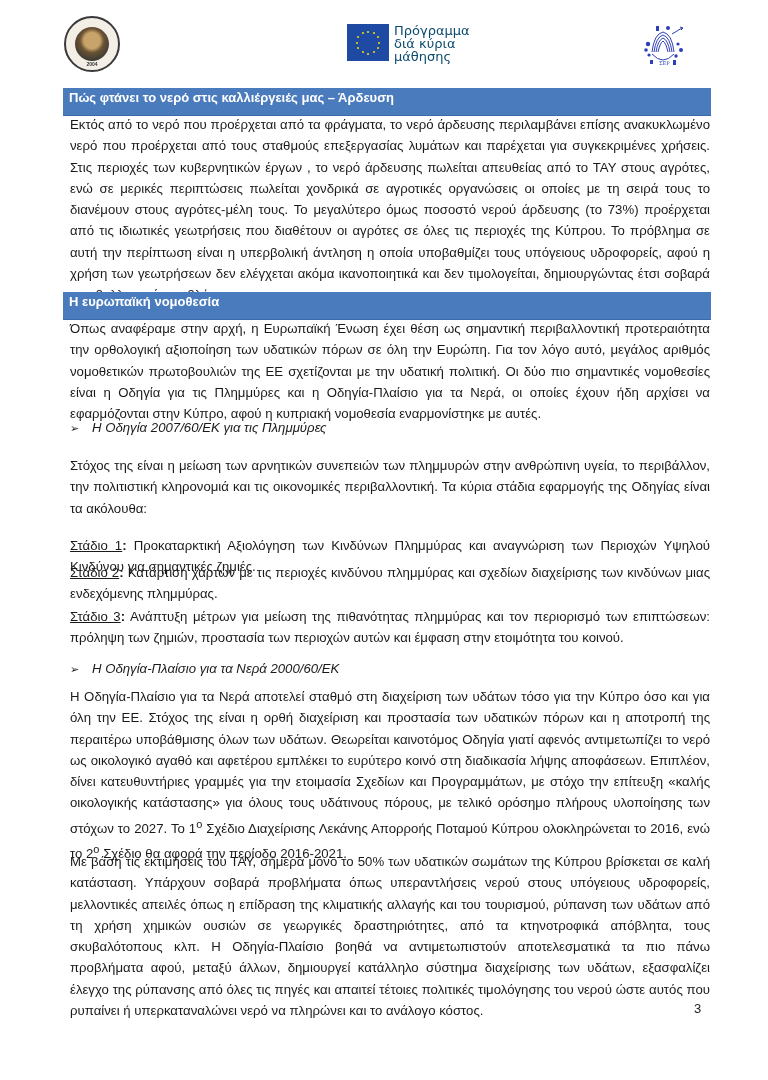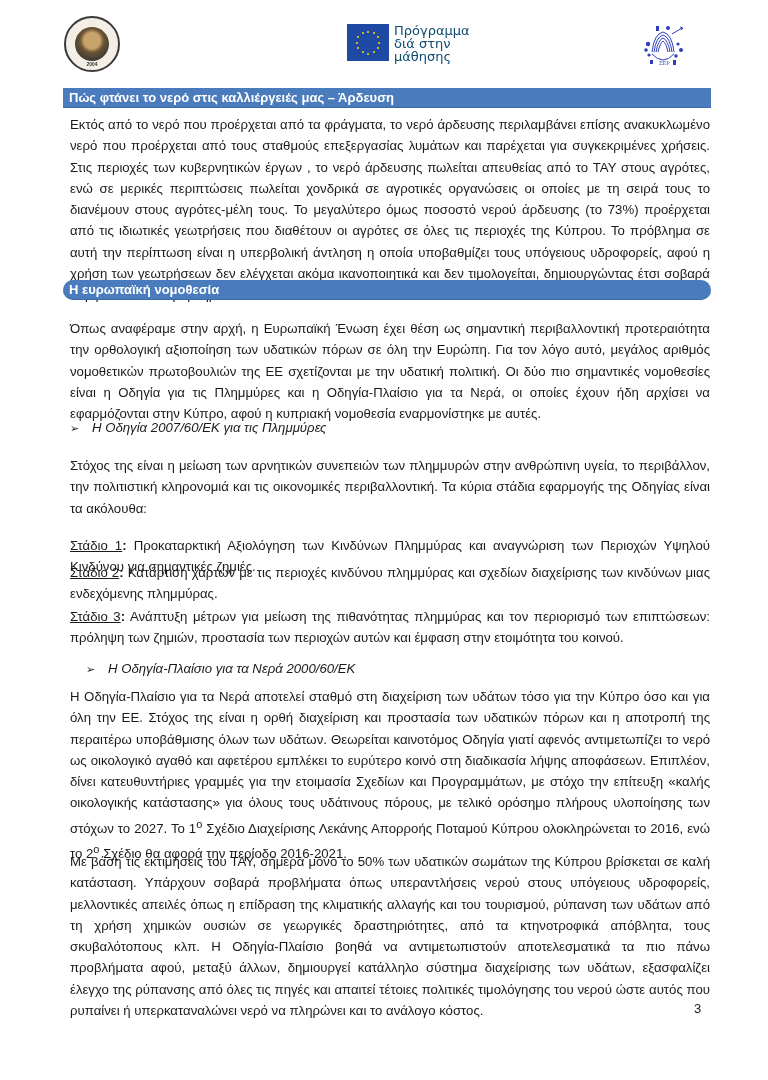--- a/index.html
+++ b/index.html
@@ -30,21 +30,21 @@
       position: absolute; width: 2px; height: 2px; background: #ffde00; border-radius: 50%;
     }
     .eu-text {
       margin-left: 5px; font-size: 13px; line-height: 13px; color: #0c4a6e;
       font-family: "DejaVu Sans", sans-serif;
     }
     .logo-right {
       position: absolute; left: 638px; top: 22px; width: 50px; height: 48px;
     }
     .section-bar {
-      position: absolute; left: 63px; width: 648px; height: 20px;
+      position: absolute; left: 63px; width: 648px; height: 28px;
       background: #4a7bbd; color: #ffffff; font-weight: bold; font-size: 13px;
       line-height: 20px; padding-left: 6px; box-sizing: border-box;
       border-bottom: 1px solid #3c69a8;
     }
     .para {
       position: absolute; left: 70px; width: 640px;
       font-size: 13.2px; line-height: 21.3px; text-align: justify; color: #1a1a1a;
     }
     .subhead {
       position: absolute; left: 70px; font-size: 13.2px; font-style: italic; color: #1a1a1a;
@@ -73,21 +73,21 @@
         <span class="star" style="left: 10.4737px; top: 23px; background: rgb(255, 222, 0);"></span>
         <span class="star" style="left: 9px; top: 17.5px; background: rgb(255, 222, 0);"></span>
         <span class="star" style="left: 10.4737px; top: 12px; background: rgb(255, 222, 0);"></span>
         <span class="star" style="left: 14.5px; top: 7.97372px; background: rgb(255, 222, 0);"></span>
         <span class="star" style="left: 20px; top: 6.5px; background: rgb(255, 222, 0);"></span>
         <span class="star" style="left: 25.5px; top: 7.97372px; background: rgb(255, 222, 0);"></span>
         <span class="star" style="left: 29.5263px; top: 12px; background: rgb(255, 222, 0);"></span>
       </div>
     <div class="eu-text">
       <div>Πρόγραμμα</div>
-      <div>διά στην</div>
+      <div>διά κύρια</div>
       <div>μάθησης</div>
     </div>
   </div>
 
   <svg class="logo-right" viewBox="0 0 50 48">
     <g fill="none" stroke="#2c3fb8" stroke-width="1">
       <path d="M14 30 Q16 12 25 10 Q34 12 36 30"></path>
       <path d="M16 30 Q18 15 25 13 Q32 15 34 30"></path>
       <path d="M18 30 Q20 18 25 16 Q30 18 32 30"></path>
       <path d="M20 30 Q22 21 25 19 Q28 21 30 30"></path>
@@ -107,39 +107,39 @@
       <rect x="35" y="38" width="3" height="5"></rect>
         <rect x="12" y="38" width="3" height="4"></rect>
     </g>
     <text x="21" y="43" font-size="5" fill="#2c3fb8" font-family="DejaVu Serif, serif">ΣΕΡ</text>
   </svg>
 </div>
 
 <div class="section-bar" style="top:88px;">Πώς φτάνει το νερό στις καλλιέργειές μας – Άρδευση</div>
 <div class="para" style="top:114px;">Εκτός από το νερό που προέρχεται από τα φράγματα, το νερό άρδευσης περιλαμβάνει επίσης ανακυκλωμένο νερό που προέρχεται από τους σταθμούς επεξεργασίας λυμάτων και παρέχεται για συγκεκριμένες χρήσεις. Στις περιοχές των κυβερνητικών έργων , το νερό άρδευσης πωλείται απευθείας από το ΤΑΥ στους αγρότες, ενώ σε μερικές περιπτώσεις πωλείται χονδρικά σε αγροτικές οργανώσεις οι οποίες με τη σειρά τους το διανέμουν στους αγρότες-μέλη τους. Το μεγαλύτερο όμως ποσοστό νερού άρδευσης (το 73%) προέρχεται από τις ιδιωτικές γεωτρήσεις που διαθέτουν οι αγρότες σε όλες τις περιοχές της Κύπρου. Το πρόβλημα σε αυτή την περίπτωση είναι η υπερβολική άντληση η οποία υποβαθμίζει τους υπόγειους υδροφορείς, αφού η χρήση των γεωτρήσεων δεν ελέγχεται ακόμα ικανοποιητικά και δεν τιμολογείται, δημιουργώντας έτσι σοβαρά περιβαλλοντικά προβλήματα.</div>
 
-<div class="section-bar" style="top:280px;border-radius:10px;">Η ευρωπαϊκή νομοθεσία</div>
+<div class="section-bar" style="top:292px;">Η ευρωπαϊκή νομοθεσία</div>
 <div class="para" style="top:318px;">Όπως αναφέραμε στην αρχή, η Ευρωπαϊκή Ένωση έχει θέση ως σημαντική περιβαλλοντική προτεραιότητα την ορθολογική αξιοποίηση των υδατικών πόρων σε όλη την Ευρώπη. Για τον λόγο αυτό, μεγάλος αριθμός νομοθετικών πρωτοβουλιών της ΕΕ σχετίζονται με την υδατική πολιτική. Οι δύο πιο σημαντικές νομοθεσίες είναι η Οδηγία για τις Πλημμύρες και η Οδηγία-Πλαίσιο για τα Νερά, οι οποίες έχουν ήδη αρχίσει να εφαρμόζονται στην Κύπρο, αφού η κυπριακή νομοθεσία εναρμονίστηκε με αυτές.</div>
 
 <div class="subhead" style="top:420px;">
   <span class="arrow">➢</span><span>Η Οδηγία 2007/60/ΕΚ για τις Πλημμύρες</span>
 </div>
 <div class="para" style="top:455px;">Στόχος της είναι η μείωση των αρνητικών συνεπειών των πλημμυρών στην ανθρώπινη υγεία, το περιβάλλον, την πολιτιστική κληρονομιά και τις οικονομικές περιβαλλοντική. Τα κύρια στάδια εφαρμογής της Οδηγίας είναι τα ακόλουθα:</div>
 
 <div class="para" style="top:519px;margin-top:16px;">
   <span class="stage-label">Στάδιο 1</span><span class="stage-colon">:</span><span> Προκαταρκτική Αξιολόγηση των Κινδύνων Πλημμύρας και αναγνώριση των Περιοχών Υψηλού Κινδύνου για σημαντικές ζημιές.</span>
 </div>
 <div class="para" style="top:562px;">
   <span class="stage-label">Στάδιο 2</span><span class="stage-colon">:</span><span> Κατάρτιση χαρτών με τις περιοχές κινδύνου πλημμύρας και σχεδίων διαχείρισης των κινδύνων μιας ενδεχόμενης πλημμύρας.</span>
 </div>
 <div class="para" style="top:606px;">
   <span class="stage-label">Στάδιο 3</span><span class="stage-colon">:</span><span> Ανάπτυξη μέτρων για μείωση της πιθανότητας πλημμύρας και τον περιορισμό των επιπτώσεων: πρόληψη των ζημιών, προστασία των περιοχών αυτών και έμφαση στην ετοιμότητα του κοινού.</span>
 </div>
 
-<div class="subhead" style="top:661px;margin-left:16px;">
+<div class="subhead" style="top:661px;">
   <span class="arrow">➢</span><span>Η Οδηγία-Πλαίσιο για τα Νερά 2000/60/ΕΚ</span>
 </div>
 <div class="para" style="top:686px;">
   <span>Η Οδηγία-Πλαίσιο για τα Νερά αποτελεί σταθμό στη διαχείριση των υδάτων τόσο για την Κύπρο όσο και για όλη την ΕΕ. Στόχος της είναι η ορθή διαχείριση και προστασία των υδατικών πόρων και η αποτροπή της περαιτέρω υποβάθμισης όλων των υδάτων. Θεωρείται καινοτόμος Οδηγία γιατί αφενός αντιμετωπίζει το νερό ως οικολογικό αγαθό και αφετέρου εμπλέκει το ευρύτερο κοινό στη διαδικασία λήψης αποφάσεων. Επιπλέον, δίνει κατευθυντήριες γραμμές για την ετοιμασία Σχεδίων και Προγραμμάτων, με στόχο την επίτευξη «καλής οικολογικής κατάστασης» για όλους τους υδάτινους πόρους, με τελικό ορόσημο πλήρους υλοποίησης των στόχων το 2027. Το 1</span><sup>ο</sup><span> Σχέδιο Διαχείρισης Λεκάνης Απορροής Ποταμού Κύπρου ολοκληρώνεται το 2016, ενώ το 2</span><sup>ο</sup><span> Σχέδιο θα αφορά την περίοδο 2016-2021.</span>
 </div>
 <div class="para" style="top:851px;">Με βάση τις εκτιμήσεις του ΤΑΥ, σήμερα μόνο το 50% των υδατικών σωμάτων της Κύπρου βρίσκεται σε καλή κατάσταση. Υπάρχουν σοβαρά προβλήματα όπως υπεραντλήσεις νερού στους υπόγειους υδροφορείς, μελλοντικές απειλές όπως η επίδραση της κλιματικής αλλαγής και του τουρισμού, ρύπανση των υδάτων από τη χρήση χημικών ουσιών σε γεωργικές δραστηριότητες, από τα κτηνοτροφικά απόβλητα, τους σκυβαλότοπους κλπ. Η Οδηγία-Πλαίσιο βοηθά να αντιμετωπιστούν αποτελεσματικά τα πιο πάνω προβλήματα αφού, μεταξύ άλλων, δημιουργεί κατάλληλο σύστημα διαχείρισης των υδάτων, εξασφαλίζει έλεγχο της ρύπανσης από όλες τις πηγές και απαιτεί τέτοιες πολιτικές τιμολόγησης του νερού ώστε αυτός που ρυπαίνει ή υπερκαταναλώνει νερό να πληρώνει και το ανάλογο κόστος.</div>
 
 <div class="page-number">3</div>
 
 </body></html>

